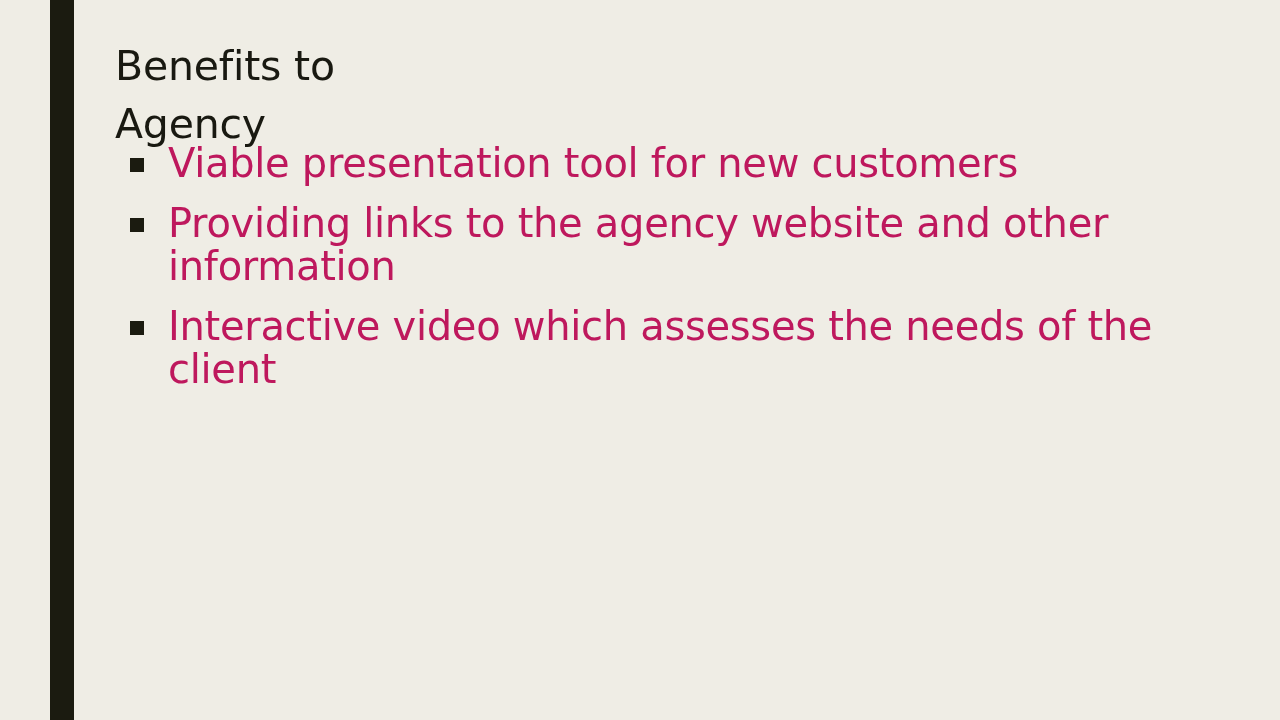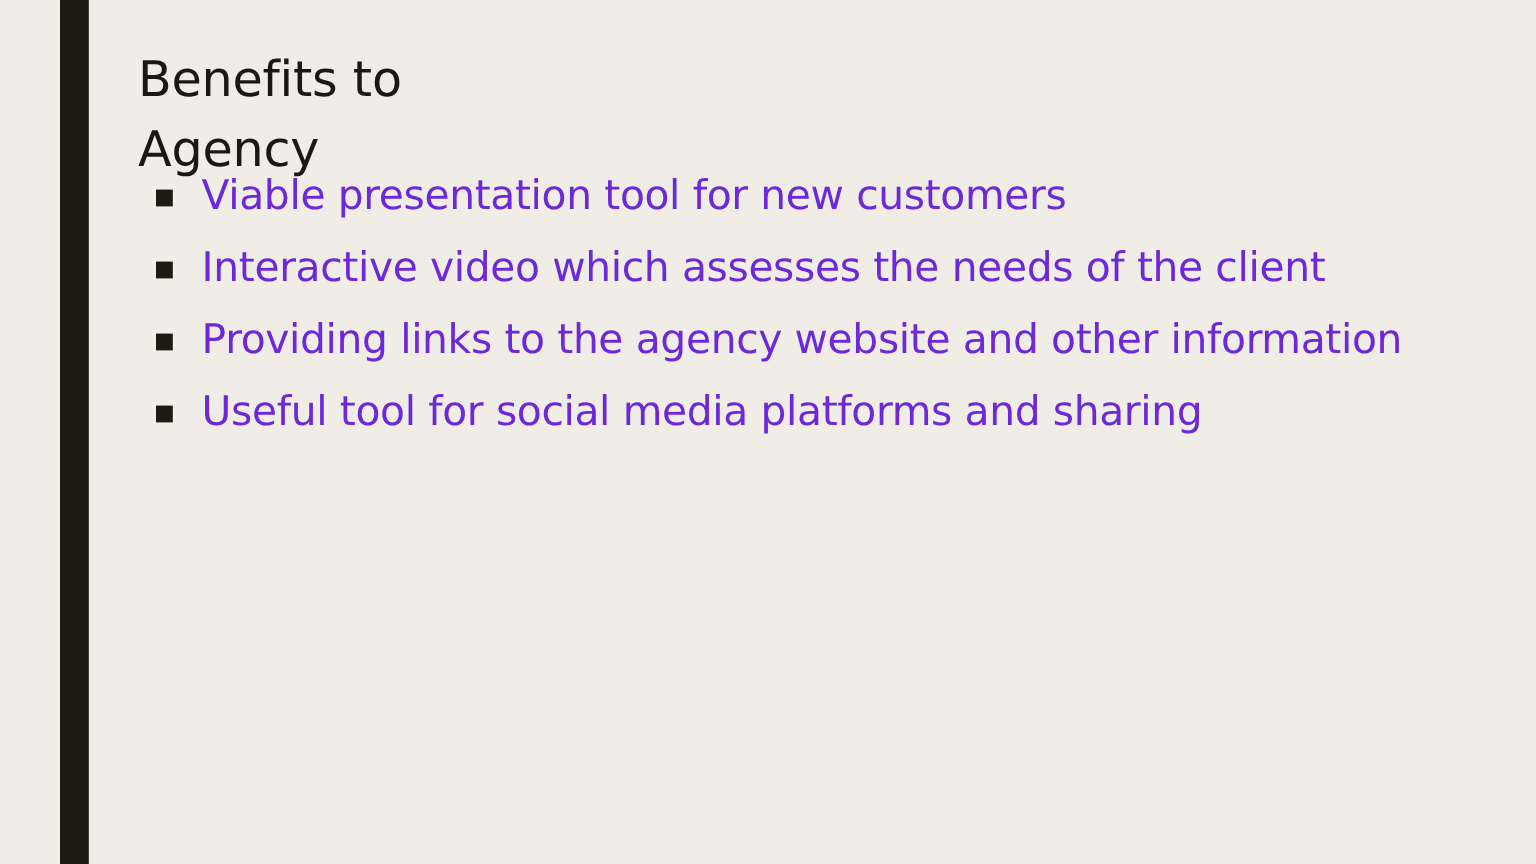--- a/index.html
+++ b/index.html
@@ -57,23 +57,23 @@
     padding: 0;
     list-style: none;
   }
 
   .bullet-item {
     position: relative;
     padding-left: 40px;
     margin: 0 0 0 0;
     font-family: "DejaVu Sans", sans-serif;
     font-weight: 400;
-    font-size: 34px;
+    font-size: 40px;
     line-height: 43px;
-    color: #6d28d9;
+    color: #be185d;
     letter-spacing: -0.3px;
   }
 
   .bullet-item + .bullet-item {
     margin-top: 17px;
   }
 
   .bullet-marker {
     position: absolute;
     left: 2px;
@@ -100,30 +100,26 @@
 
   <ul id="bullet-list">
 
     <li class="bullet-item">
       <span class="bullet-marker"></span>
       <span class="bullet-text">Viable presentation tool for new customers</span>
     </li>
 
     <li class="bullet-item">
       <span class="bullet-marker"></span>
-      <span class="bullet-text">Interactive video which assesses the needs of the client</span>
-    </li>
-
-    <li class="bullet-item">
-      <span class="bullet-marker"></span>
       <span class="bullet-text">Providing links to the agency website and other information</span>
     </li>
 
     <li class="bullet-item">
       <span class="bullet-marker"></span>
-      <span class="bullet-text">Useful tool for social media platforms and sharing</span>
+      <span class="bullet-text">Interactive video which assesses the needs of the client</span>
     </li>
+
 
 
 
   </ul>
 
 </div>
 
 </body></html>

